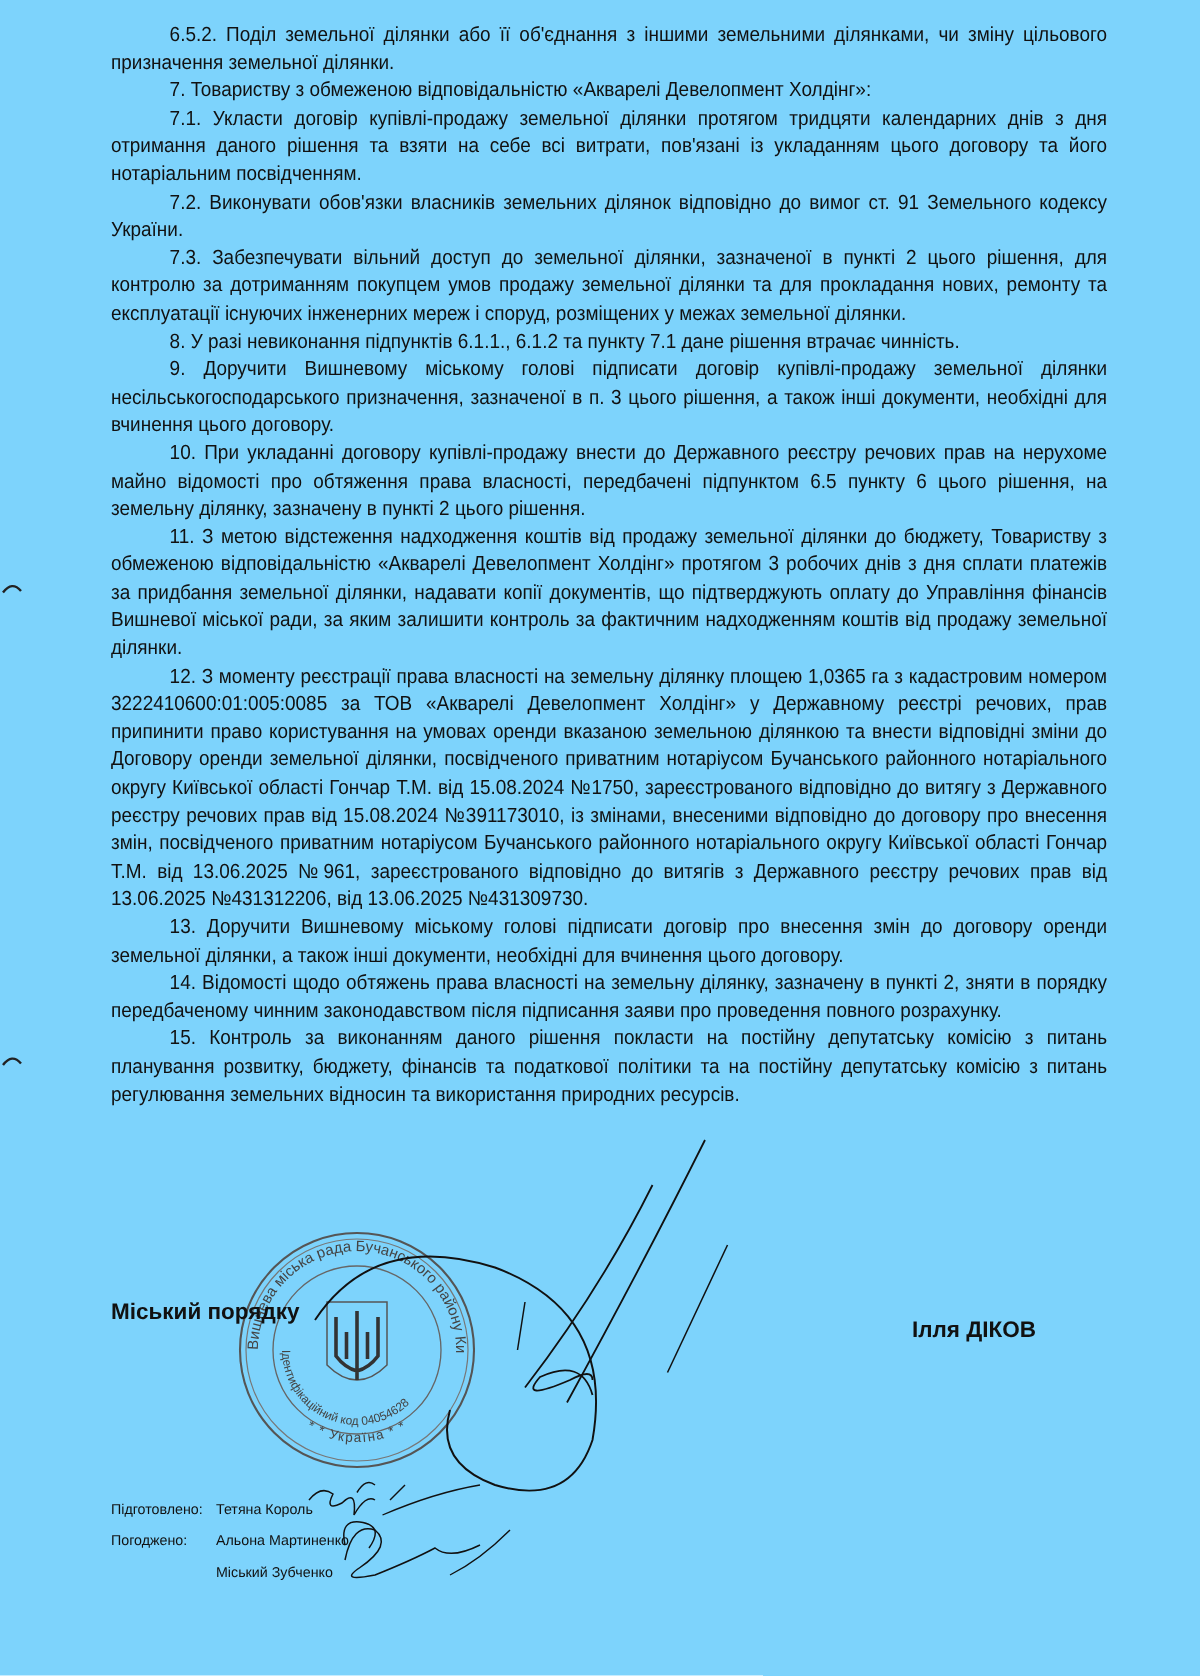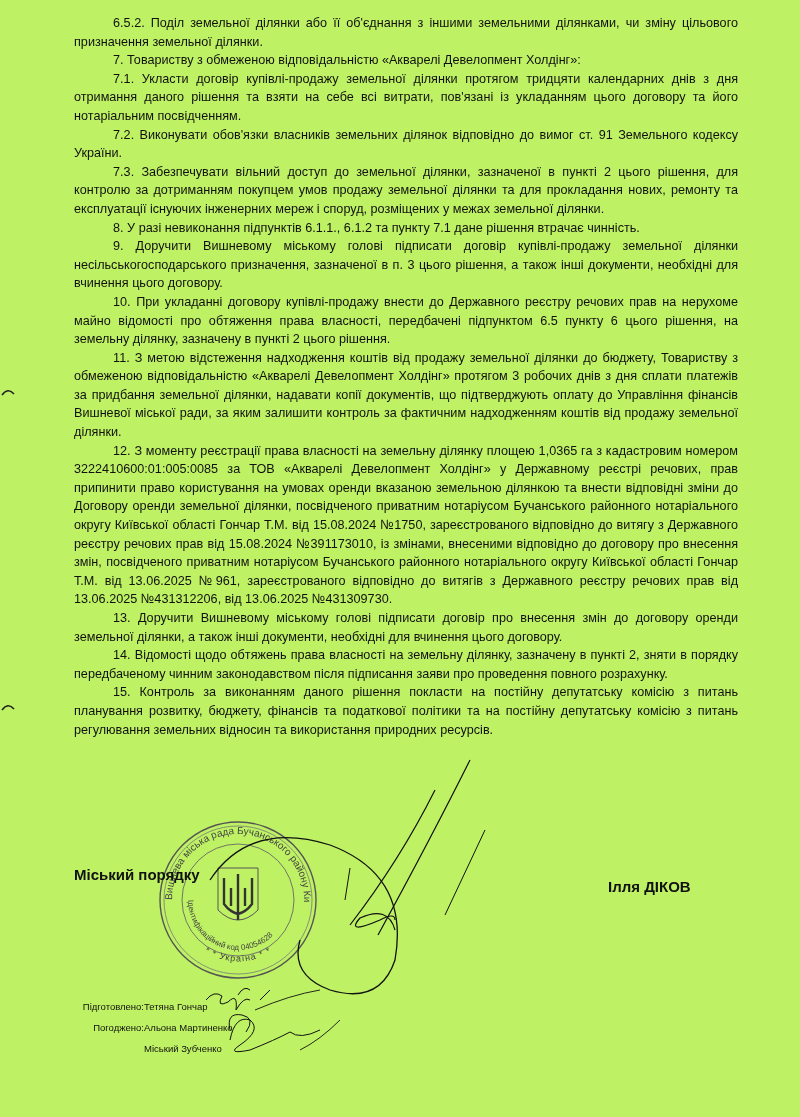--- a/index.html
+++ b/index.html
@@ -1,40 +1,40 @@
 <!DOCTYPE html>
 <html><head>
 <meta charset="utf-8">
 <style>
   html, body { margin: 0; padding: 0; background: #ffffff; }
   body { width: 800px; height: 1117px; position: relative; overflow: hidden; }
   .page {
     position: absolute; left: 0; top: 0; width: 800px; height: 1117px;
-    background: #bef264;
+    background: #7dd3fc;
     font-family: "Liberation Sans", sans-serif;
     color: #111;
   }
   .body-text {
     position: absolute; left: 74px; top: 14px; width: 664px;
     font-size: 13.6px; line-height: 18.6px;
     transform: scaleX(0.93); transform-origin: left top;
     width: 714px;
   }
   .para { text-align: justify; text-indent: 42px; margin: 0; }
   .sign-row {
     position: absolute; top: 866px; left: 74px; width: 660px;
     font-family: "Liberation Sans", sans-serif; font-weight: bold; font-size: 15px;
   }
   .sign-title { position: absolute; left: 0; top: 0; }
   .sign-name { position: absolute; left: 534px; top: 12px; }
   .approvals {
     position: absolute; left: 74px; top: 996px;
     font-family: "Liberation Sans", sans-serif; font-size: 9.5px; line-height: 21px;
   }
-  .approvals .row { display: flex; text-align: right; }
+  .approvals .row { display: flex; }
   .approvals .lbl { width: 70px; }
   .stamp { position: absolute; left: 140px; top: 808px; width: 200px; height: 175px; }
   .overlay { position: absolute; left: 0; top: 0; width: 800px; height: 1117px; pointer-events: none; }
   .margin-mark { position: absolute; }
 </style>
 </head>
 <body>
 
 <div class="page">
 
@@ -96,21 +96,21 @@
     <path d="M435 790 Q400 860 350 925" fill="none" stroke="#111" stroke-width="1.2"></path>
     <path d="M470 760 Q430 840 378 935" fill="none" stroke="#111" stroke-width="1.2"></path>
     <path d="M395 930 Q388 905 360 918 Q345 935 380 920 Q395 912 395 920" fill="none" stroke="#111" stroke-width="1.2"></path>
     <path d="M485 830 L445 915" fill="none" stroke="#111" stroke-width="1"></path>
     <path d="M350 868 L345 900" fill="none" stroke="#111" stroke-width="1"></path>
   </svg>
 
   <div class="approvals">
     <div class="row">
       <span class="lbl">Підготовлено:</span>
-      <span>Тетяна Гончар</span>
+      <span>Тетяна Король</span>
     </div>
     <div class="row">
       <span class="lbl">Погоджено:</span>
       <span>Альона Мартиненко</span>
     </div>
     <div class="row">
       <span class="lbl"></span>
       <span>Міський Зубченко</span>
     </div>
   </div>

